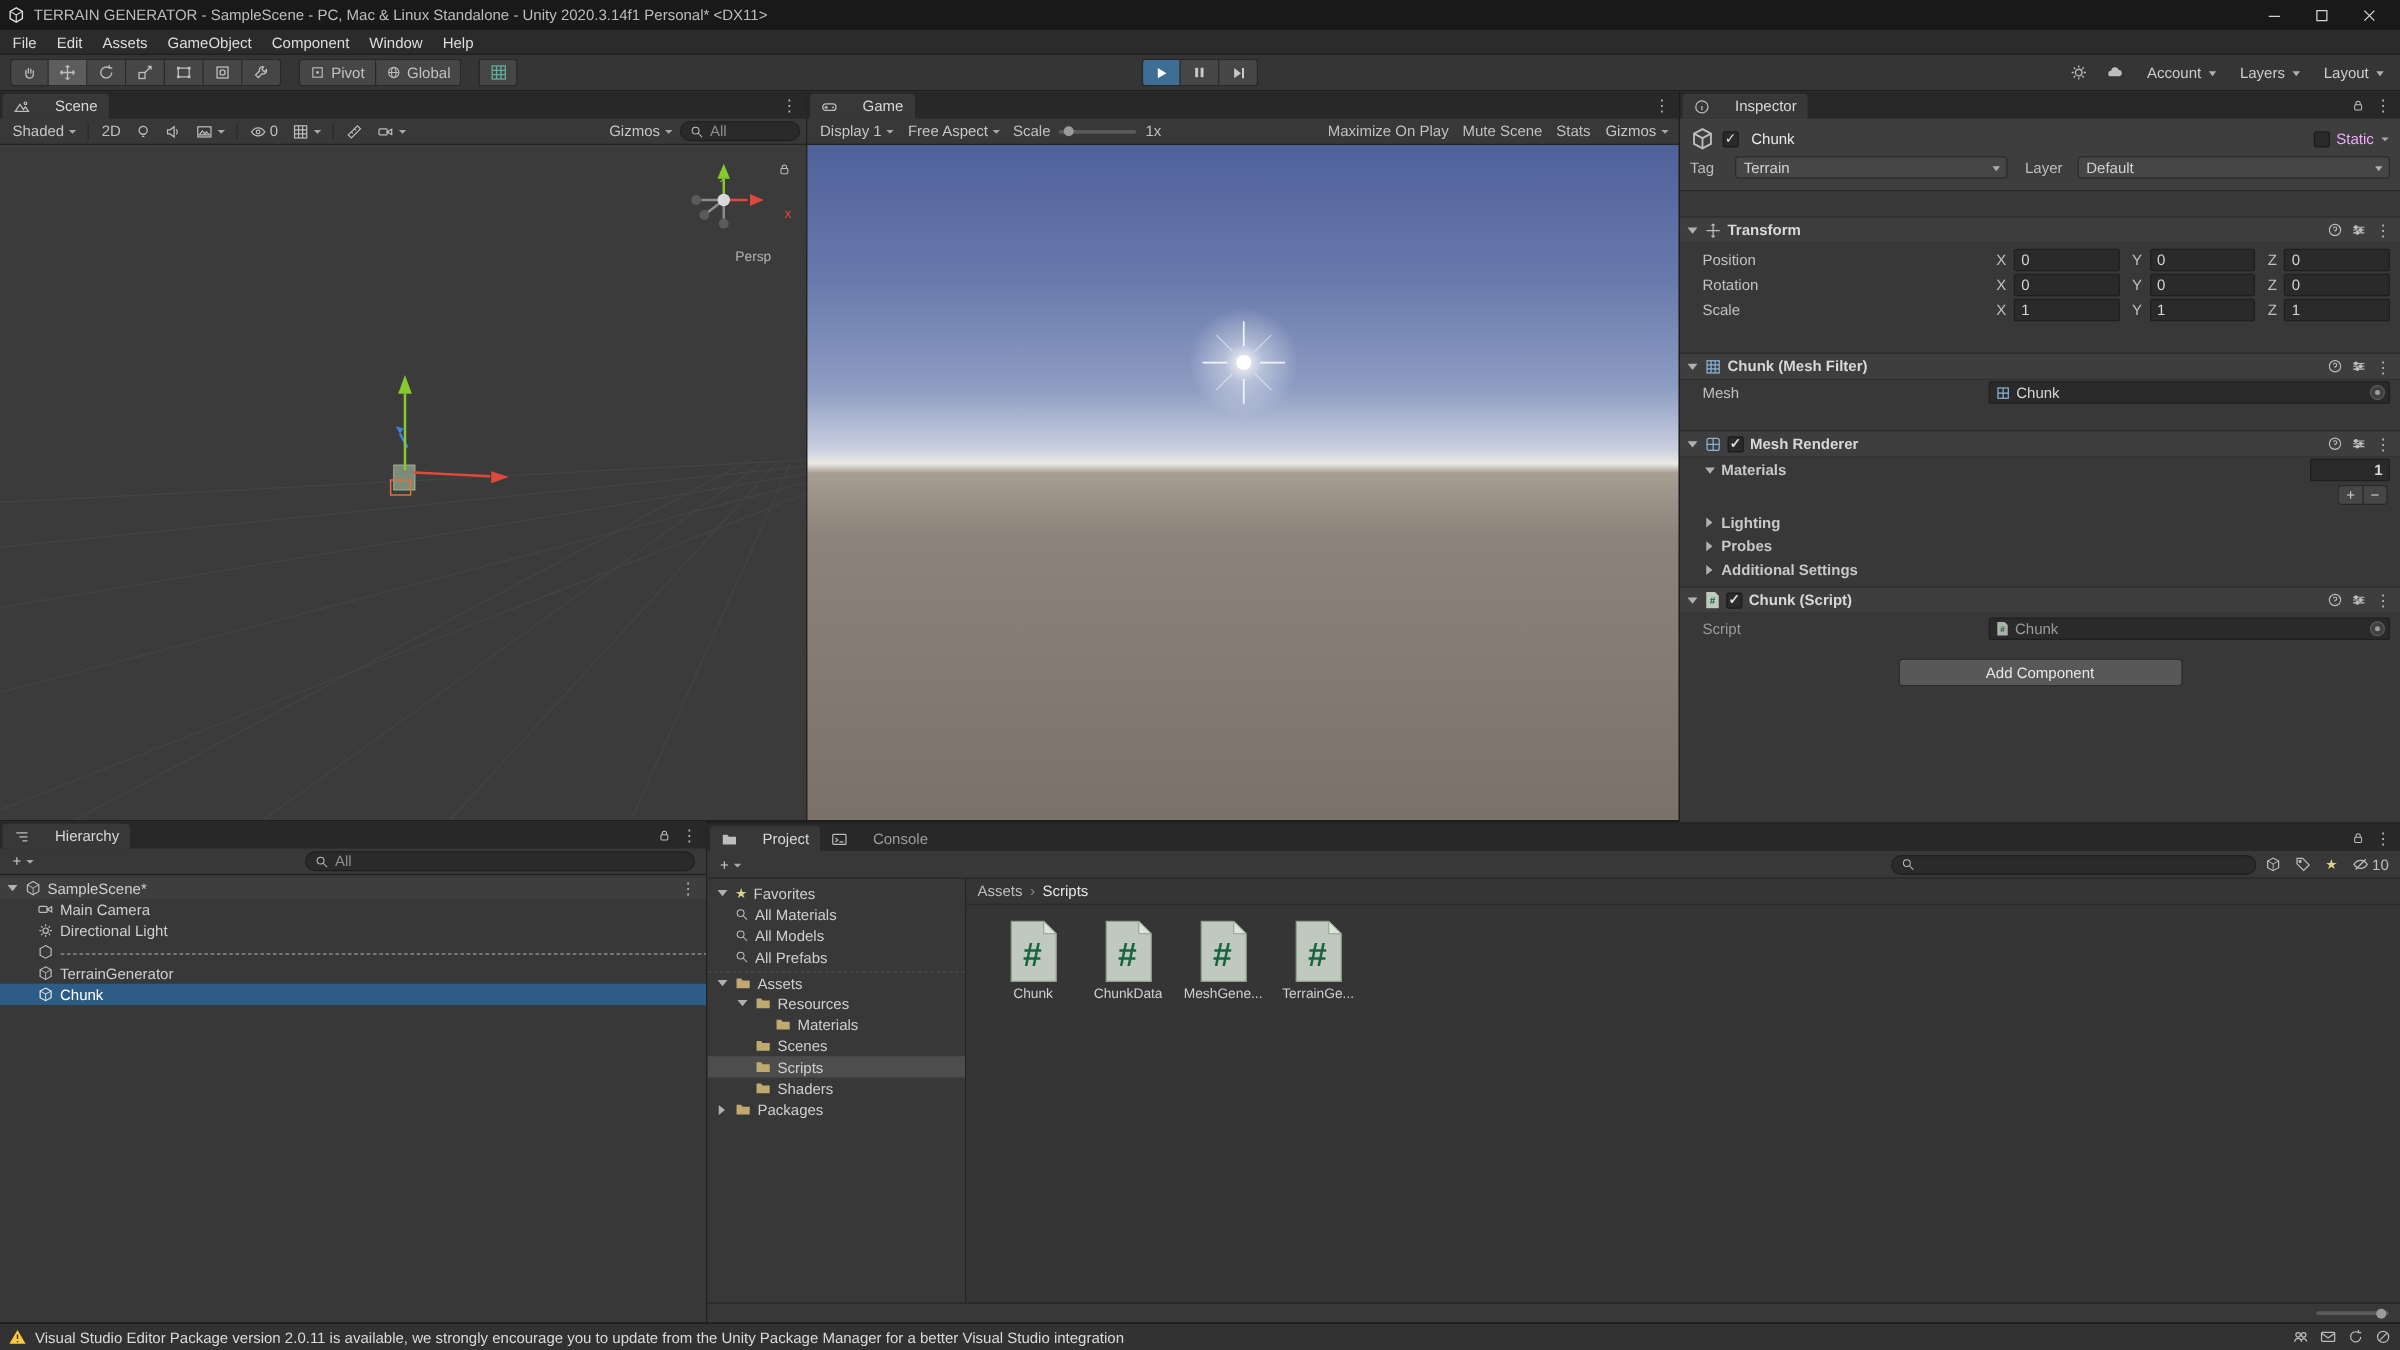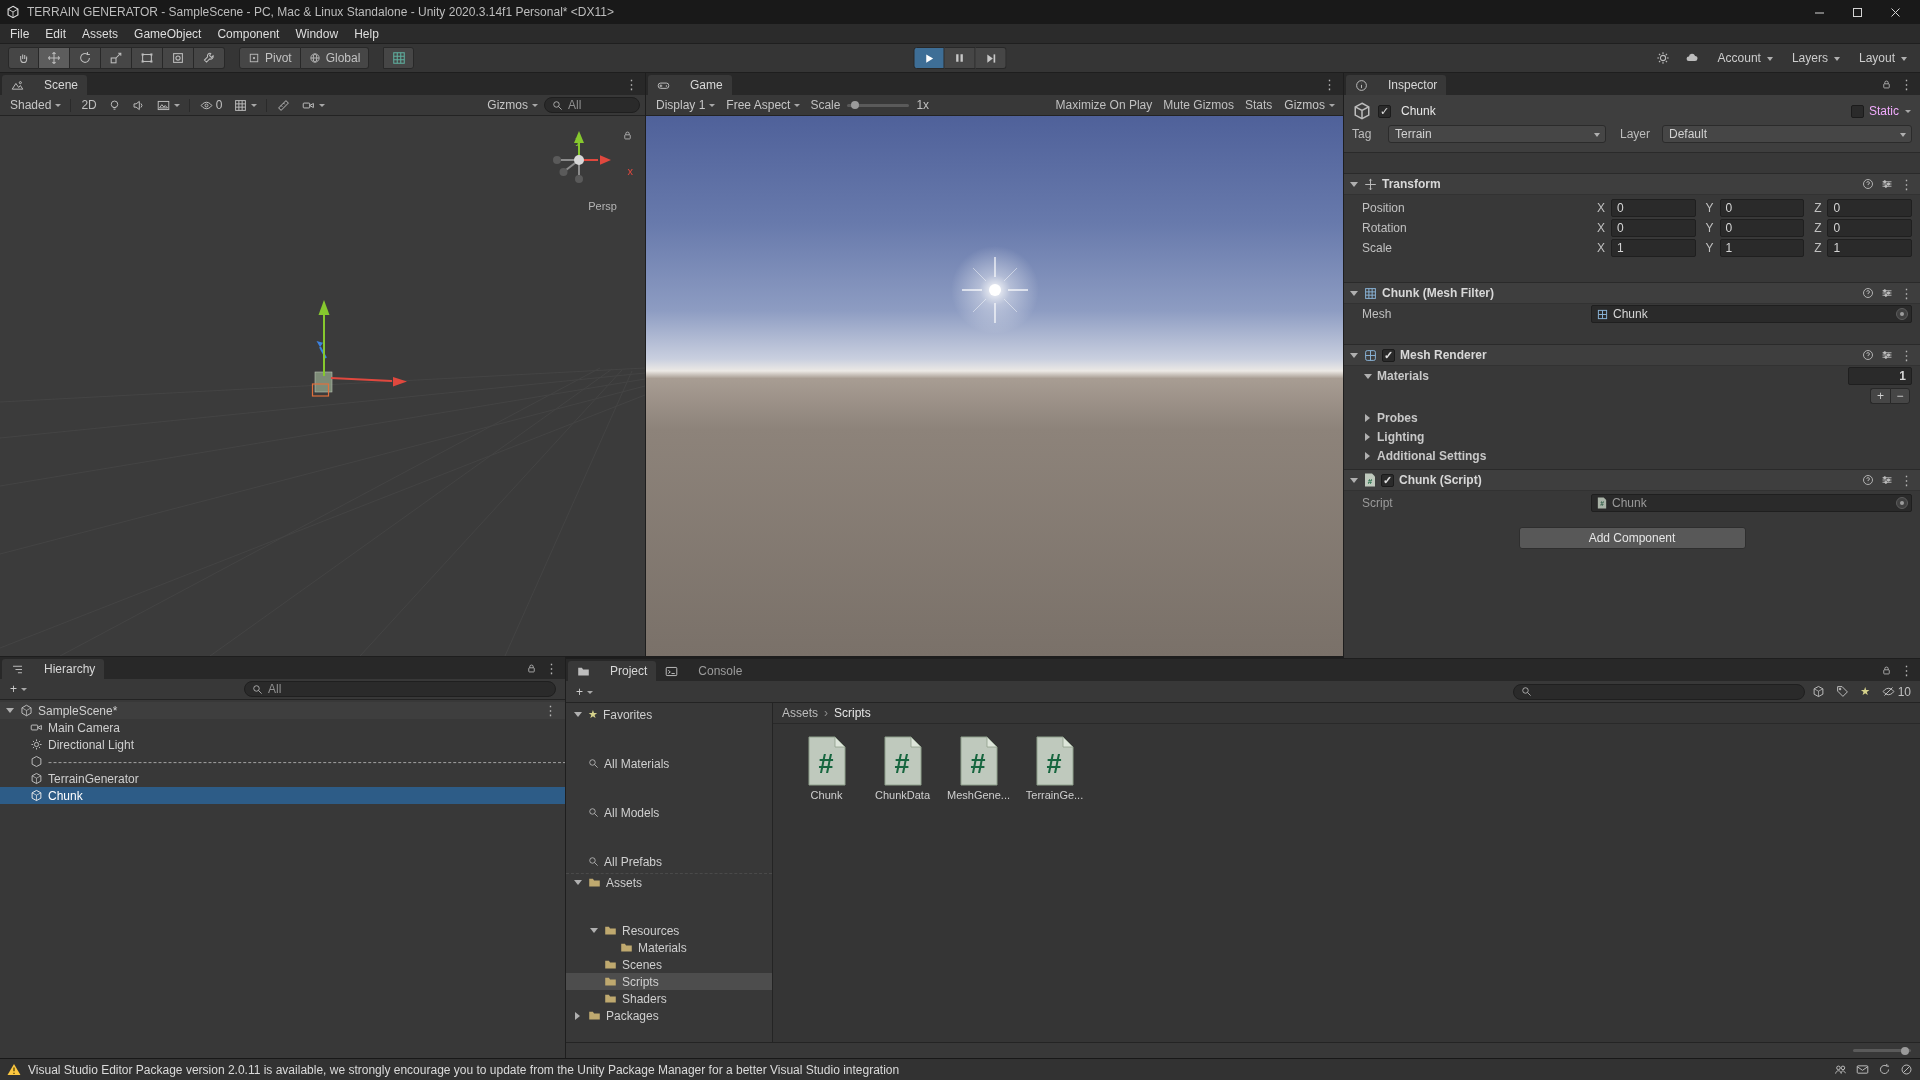--- a/index.html
+++ b/index.html
@@ -90,21 +90,21 @@
 .hier-panel{left:0;top:656px;width:565px;height:402px;border-top:1px solid #1e1e1e;}
 .hrow{height:17px;display:flex;align-items:center;gap:5px;padding-left:30px;color:#cfcfcf;white-space:nowrap;overflow:hidden;}
 .hrow.root{background:#3e3e3e;padding-left:4px;}
 .hrow.selected{background:#2d5c87;color:#fff;}
 .dashrow{letter-spacing:1px;color:#9f9f9f;}
 
 .proj-panel{left:565px;top:658px;width:1355px;height:400px;border-top:1px solid #1e1e1e;border-left:1px solid #1e1e1e;}
 .proj-body{position:absolute;left:0;top:44px;right:0;bottom:16px;display:flex;}
 .ptree{width:207px;flex:none;background:#383838;border-right:1px solid #242424;padding-top:3px;overflow:hidden;}
 .trow{height:17px;display:flex;align-items:center;gap:5px;padding-left:6px;color:#cfcfcf;white-space:nowrap;}
-.trow.i1{padding-left:22px;margin-top:32px;}
+.trow.i1{padding-left:22px;}
 .trow.i2{padding-left:38px;}
 .trow.i3{padding-left:54px;}
 .trow.selected{background:#4d4d4d;}
 .trow.assets-root{border-top:1px dashed #4a4a4a;margin-top:3px;padding-top:1px;}
 .pcontent{flex:1;background:#353535;display:flex;flex-direction:column;}
 .crumbs{height:21px;display:flex;align-items:center;gap:6px;padding:0 9px;border-bottom:1px solid #292929;color:#bdbdbd;flex:none;}
 .crumb-sep{color:#8a8a8a;}
 .crumb-last{color:#e6e6e6;}
 .fgrid{display:flex;gap:17px;padding:12px 0 0 24px;}
 .fitem{width:59px;display:flex;flex-direction:column;align-items:center;gap:3px;}
@@ -435,21 +435,21 @@
   <div class="ptoolbar">
     <span class="sdd">Display 1</span>
     <span class="sdd">Free Aspect</span>
     <span class="ibtn">Scale</span>
     <span class="slider">
         <span class="sthumb" style="left:4px;"></span>
       </span>
     <span class="ibtn">1x</span>
     <span class="flex1"></span>
     <span class="ibtn">Maximize On Play</span>
-    <span class="ibtn">Mute Gizmos</span>
+    <span class="ibtn">Mute Scene</span>
     <span class="ibtn">Stats</span>
     <span class="sdd on">Gizmos</span>
   </div>
   <div class="game-viewport">
     <svg width="90" height="90" viewBox="0 0 90 90" style="position:absolute;left:304px;top:129px;">
       <defs>
           <radialGradient id="sung" cx="50%" cy="50%" r="50%">
         <stop offset="0%" stop-color="#ffffff" stop-opacity="0.95"></stop>
         <stop offset="35%" stop-color="#ffffff" stop-opacity="0.4"></stop>
         <stop offset="100%" stop-color="#ffffff" stop-opacity="0"></stop>
@@ -644,25 +644,25 @@
     <span class="fold open"></span>
     <span>Materials</span>
     <span class="count-field">1</span>
   </div>
   <div class="pm-row">
     <span class="pmbtn">+</span>
     <span class="pmbtn">−</span>
   </div>
   <div class="insp-row" style="font-weight:bold;height:19px;">
     <span class="fold"></span>
-    <span>Probes</span>
+    <span>Lighting</span>
   </div>
   <div class="insp-row" style="font-weight:bold;height:19px;">
     <span class="fold"></span>
-    <span>Lighting</span>
+    <span>Probes</span>
   </div>
   <div class="insp-row" style="font-weight:bold;height:19px;">
     <span class="fold"></span>
     <span>Additional Settings</span>
   </div>
 
   <div class="comp-header" style="margin-top:4px;">
     <span class="fold open"></span>
     <span>
         <svg width="12" height="14" viewBox="0 0 12 14">

